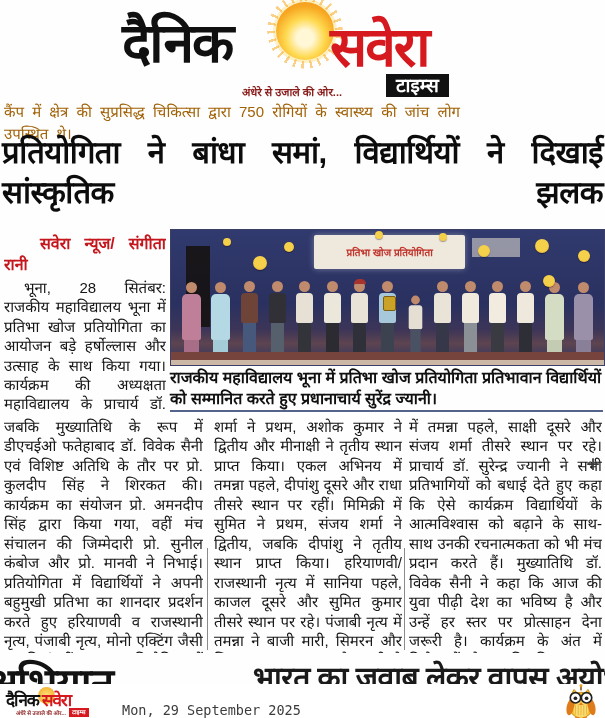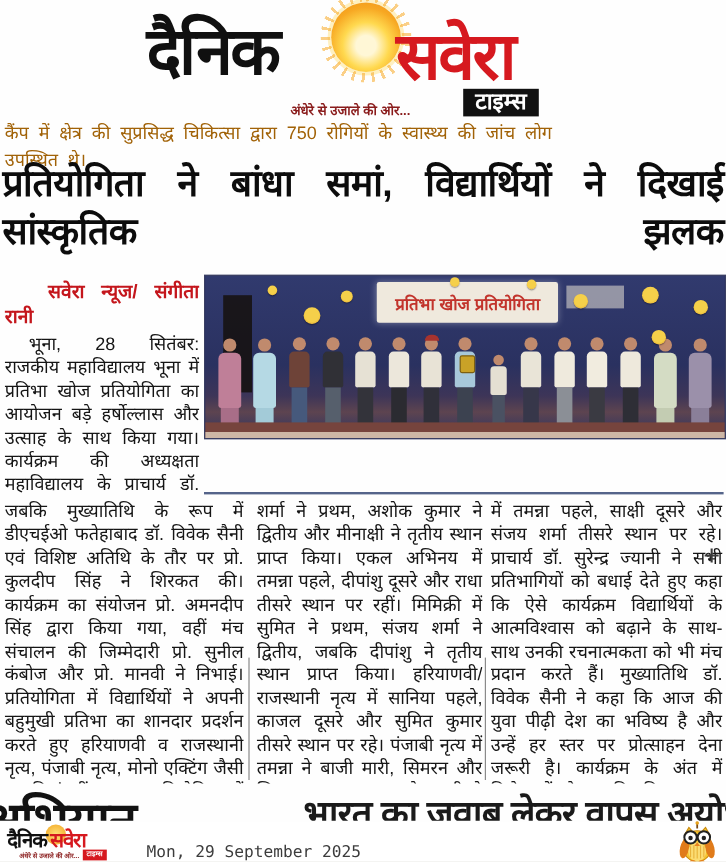--- a/index.html
+++ b/index.html
@@ -37,21 +37,21 @@
   .indent{text-indent:20px;}
 
   
   .photo{position:absolute;left:170px;top:229px;width:435px;height:137px;margin:0;
        background:#2b3263;overflow:hidden;border:1px solid #3a3f63;box-sizing:border-box;}
   .backdrop{position:absolute;inset:0;
        background:linear-gradient(180deg,#313a6e 0%,#2a3160 55%,#3d3558 74%,#5d4450 84%,#2b3263 100%);}
   .speaker{position:absolute;left:3.5%;top:12%;width:5.5%;height:60%;background:#15100d;opacity:.85;}
   .banner{position:absolute;left:33%;top:4%;width:35%;height:25%;background:#efe9dd;border-radius:2px;
        display:flex;align-items:center;justify-content:center;box-shadow:0 0 6px rgba(255,255,255,.35);}
-  .banner span{font-size:14px;color:#c2342c;font-weight:bold;white-space:nowrap;text-align:right;}
+  .banner span{font-size:10px;color:#c2342c;font-weight:bold;white-space:nowrap;text-align:right;}
   .banner2{position:absolute;left:69.5%;top:6%;width:11%;height:14%;background:#e8e2d6;opacity:.55;}
   .flower{position:absolute;border-radius:50%;
        background:radial-gradient(circle at 50% 45%, #f5d04a 0 55%, #e09b22 100%);
        box-shadow:0 1px 1px rgba(0,0,0,.35);}
   .floor{position:absolute;left:0;right:0;bottom:0;height:10%;background:#76443d;}
   .floor-edge{position:absolute;left:0;right:0;bottom:0;height:3.5%;background:#cdb7a6;}
   .people{position:absolute;left:2.5%;right:2.5%;bottom:8.5%;height:72%;display:flex;
        justify-content:space-between;align-items:flex-end;}
   .figure{display:flex;flex-direction:column;align-items:center;justify-content:flex-end;}
   .head{width:11px;height:11px;border-radius:50%;background:#c08a6d;margin-bottom:1px;}
@@ -218,20 +218,21 @@
       <div class="flower" style="left: 19%; top: 19%; height: 14px; width: 14px;"></div>
       <div class="flower" style="left: 26%; top: 9%; height: 10px; width: 10px;"></div>
       <div class="flower" style="left: 47%; top: 1%; height: 8px; width: 8px;"></div>
       <div class="flower" style="left: 62%; top: 2%; height: 8px; width: 8px;"></div>
       <div class="flower" style="left: 71%; top: 11%; height: 12px; width: 12px;"></div>
       <div class="flower" style="left: 84%; top: 7%; height: 14px; width: 14px;"></div>
       <div class="flower" style="left: 86%; top: 33%; height: 12px; width: 12px;"></div>
       <div class="flower" style="left: 94%; top: 15%; height: 12px; width: 12px;"></div>
     </figure>
 
+  <div class="caption">राजकीय महाविद्यालय भूना में प्रतिभा खोज प्रतियोगिता प्रतिभावान विद्यार्थियों को सम्मानित करते हुए  प्रधानाचार्य सुरेंद्र ज्यानी।</div>
   <div class="caption-rule"></div>
 
   <p class="bcol c1">जबकि मुख्यातिथि के रूप में डीएचईओ फतेहाबाद डॉ. विवेक सैनी एवं विशिष्ट अतिथि के तौर पर प्रो. कुलदीप सिंह ने शिरकत की। कार्यक्रम का संयोजन प्रो. अमनदीप सिंह द्वारा किया गया, वहीं मंच संचालन की जिम्मेदारी प्रो. सुनील कंबोज और प्रो. मानवी ने निभाई। प्रतियोगिता में विद्यार्थियों ने अपनी बहुमुखी प्रतिभा का शानदार प्रदर्शन करते हुए हरियाणवी व राजस्थानी नृत्य, पंजाबी नृत्य, मोनो एक्टिंग जैसी प्रस्तुतियां दीं। गायन प्रतियोगिता में संजय</p>
   <p class="bcol c2">शर्मा ने प्रथम, अशोक कुमार ने द्वितीय और मीनाक्षी ने तृतीय स्थान प्राप्त किया। एकल अभिनय में तमन्ना पहले, दीपांशु दूसरे और राधा तीसरे स्थान पर रहीं। मिमिक्री में सुमित ने प्रथम, संजय शर्मा ने द्वितीय, जबकि दीपांशु ने तृतीय स्थान प्राप्त किया। हरियाणवी/राजस्थानी नृत्य में सानिया पहले, काजल दूसरे और सुमित कुमार तीसरे स्थान पर रहे। पंजाबी नृत्य में तमन्ना ने बाजी मारी, सिमरन और शिव कुमार क्रमशः दूसरे व तीसरे स्थान पर रहे। समकालीन नृत्य</p>
   <p class="bcol c3">में तमन्ना पहले, साक्षी दूसरे और संजय शर्मा तीसरे स्थान पर रहे। प्राचार्य डॉ. सुरेन्द्र ज्यानी ने सभी प्रतिभागियों को बधाई देते हुए कहा कि ऐसे कार्यक्रम विद्यार्थियों के आत्मविश्वास को बढ़ाने के साथ-साथ उनकी रचनात्मकता को भी मंच प्रदान करते हैं। मुख्यातिथि डॉ. विवेक सैनी ने कहा कि आज की युवा पीढ़ी देश का भविष्य है और उन्हें हर स्तर पर प्रोत्साहन देना जरूरी है। कार्यक्रम के अंत में विजेताओं को सम्मानित किया गया।</p>
   <div class="vrule v1"></div>
   <div class="vrule v2"></div>
 
   <div class="next-strip">
     <div class="np-left">अभियान</div>

